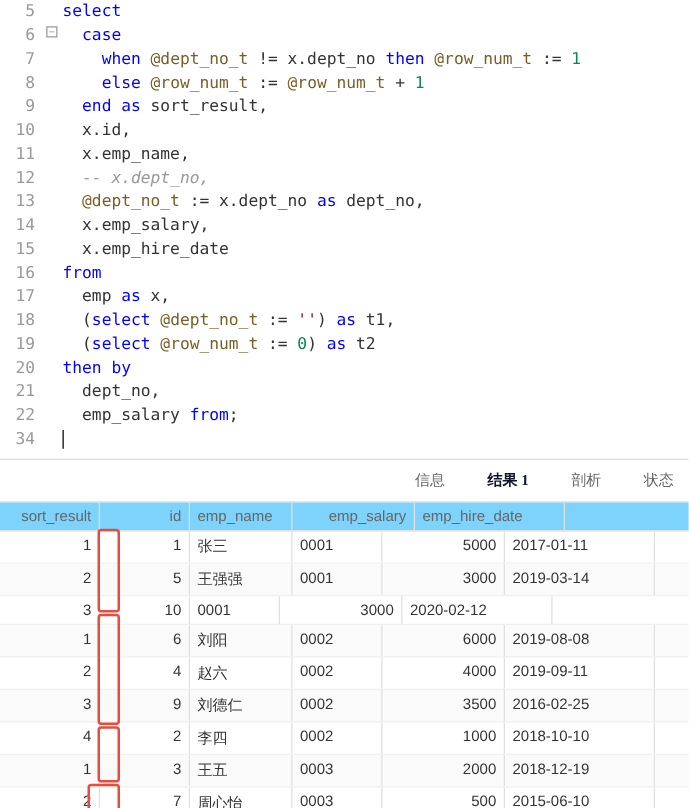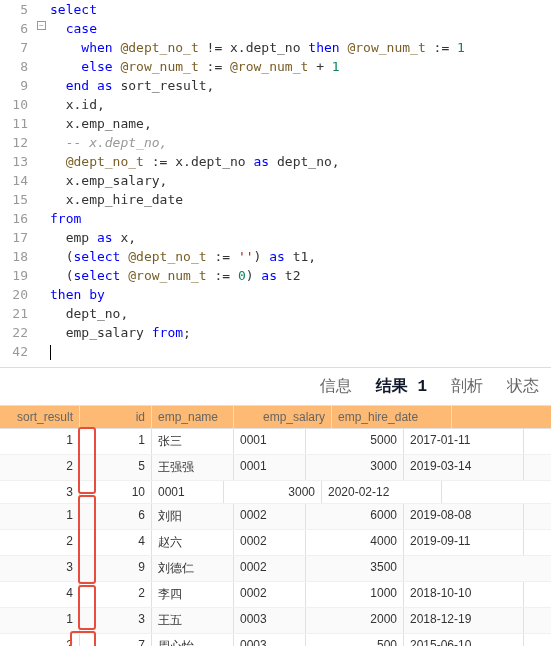--- a/index.html
+++ b/index.html
@@ -9,26 +9,26 @@
 .gutter { width: 36px; text-align: right; padding-right: 8px; color: #999; user-select: none; position: relative; }
 .fold-mark { position: absolute; right: -10px; top: 2px; width: 9px; height: 9px; border: 1px solid #999; font-size: 8px; line-height: 7px; text-align: center; color: #999; }
 .code { flex: 1; padding-left: 14px; white-space: pre; }
 .kw { color: #0000ff; }
 .var { color: #795e26; }
 .num { color: #098658; }
 .str { color: #a31515; }
 .cmt { color: #999; font-style: italic; }
 .cursor { border-left: 1px solid #000; display: inline-block; height: 15px; vertical-align: middle; }
 
-.tabs { display: flex; justify-content: flex-end; gap: 24px; padding: 8px 12px; font-family: Liberation Mono, monospace; font-size: 16px; border-top: 1px solid #ddd; margin-top: 6px; }
+.tabs { display: flex; justify-content: flex-end; gap: 34px; padding: 8px 12px; font-family: Liberation Serif, serif; font-size: 12px; border-top: 1px solid #ddd; margin-top: 6px; }
 .tab { color: #666; cursor: pointer; }
 .tab.active { color: #0f172a; font-weight: bold; }
 
 .grid { font-family: "Microsoft YaHei", sans-serif; font-size: 12px; border-top: 1px solid #e0e0e0; position: relative; }
-.grid-header { display: flex; background: #fdba74; border-bottom: 1px solid #e0e0e0; }
+.grid-header { display: flex; background: #7dd3fc; border-bottom: 1px solid #e0e0e0; }
 .grid-row { display: flex; border-bottom: 1px solid #f0f0f0; }
 .grid-row:nth-child(even) { background: #fafafa; }
 .cell { padding: 4px 6px; border-right: 1px solid #e0e0e0; overflow: hidden; white-space: nowrap; }
 .hdr { color: #666; font-weight: normal; }
 .c-sort { width: 80px; text-align: right; }
 .c-id { width: 72px; text-align: right; }
 .c-name { width: 82px; }
 .c-dept { width: 72px; }
 .c-sal { width: 98px; text-align: right; }
 .c-date { width: 120px; }
@@ -105,21 +105,21 @@
     </div>
     <div class="line">
       <div class="gutter">21</div>
       <div class="code">  dept_no,</div>
     </div>
     <div class="line">
       <div class="gutter">22</div>
       <div class="code">  emp_salary <span class="kw">from</span>;</div>
     </div>
     <div class="line">
-      <div class="gutter">42</div>
+      <div class="gutter">34</div>
       <div class="code"><span class="cursor"></span></div>
     </div>
   </div>
 
 <div class="tabs" id="tabs">
     <div class="tab">信息</div>
     <div class="tab active">结果 1</div>
     <div class="tab">剖析</div>
     <div class="tab">状态</div>
   </div>
@@ -171,20 +171,21 @@
         <div class="cell c-dept">0002</div>
         <div class="cell c-sal">4000</div>
         <div class="cell c-date">2019-09-11</div>
       </div>
       <div class="grid-row">
         <div class="cell c-sort">3</div>
         <div class="cell c-id">9</div>
         <div class="cell c-name">刘德仁</div>
         <div class="cell c-dept">0002</div>
         <div class="cell c-sal">3500</div>
+        <div class="cell c-date">2016-02-25</div>
       </div>
       <div class="grid-row">
         <div class="cell c-sort">4</div>
         <div class="cell c-id">2</div>
         <div class="cell c-name">李四</div>
         <div class="cell c-dept">0002</div>
         <div class="cell c-sal">1000</div>
         <div class="cell c-date">2018-10-10</div>
       </div>
       <div class="grid-row">

